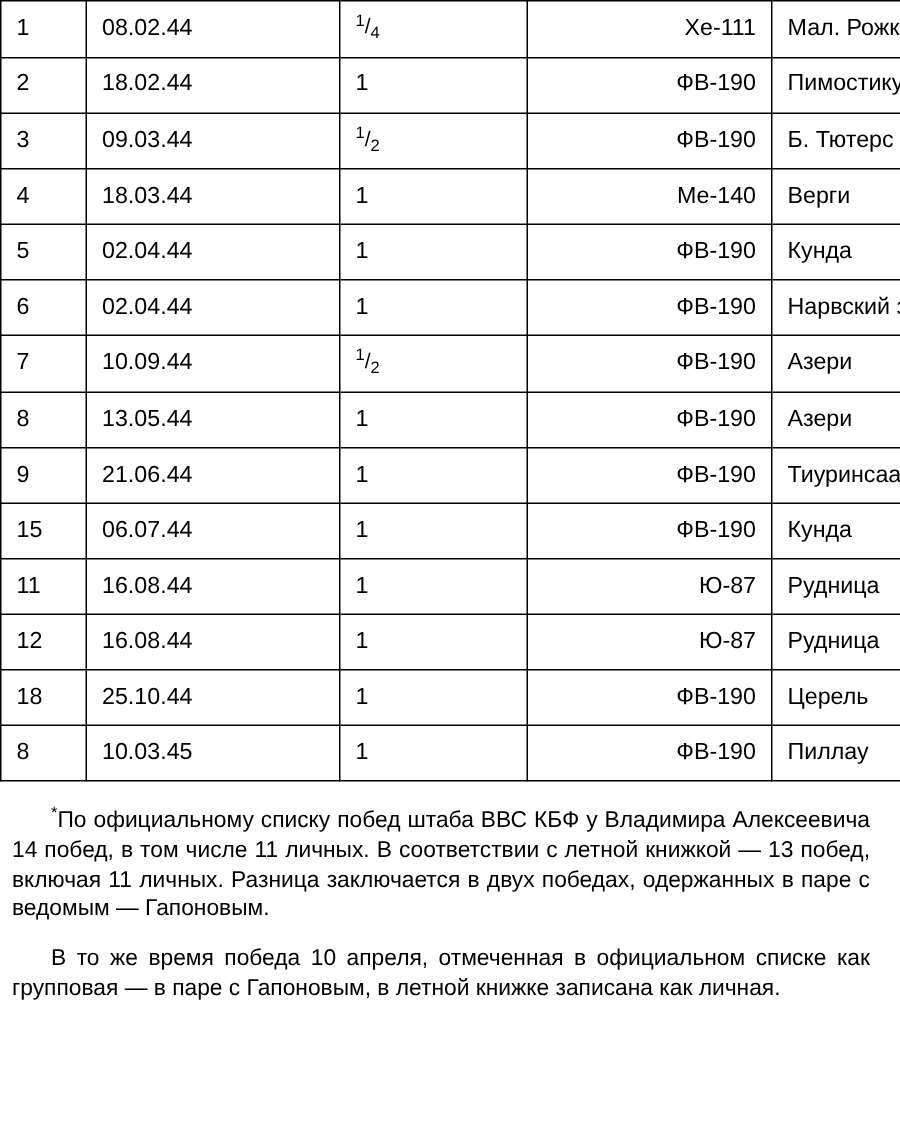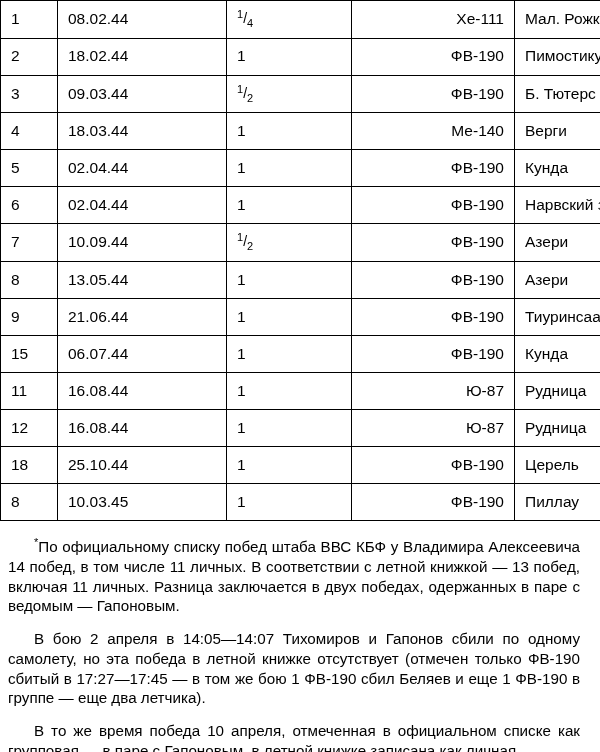--- a/index.html
+++ b/index.html
@@ -196,17 +196,16 @@
         <td class="c-count">1</td>
         <td class="c-type">ФВ-190</td>
         <td class="c-place">Пиллау</td>
       </tr>
 
     </tbody>
   </table>
 
   <div class="notes">
     <p><span class="star">*</span><span>По официальному списку побед штаба ВВС КБФ у Владимира Алексеевича 14 побед, в том числе 11 личных. В соответствии с летной книжкой — 13 побед, включая 11 личных. Разница заключается в двух победах, одержанных в паре с ведомым — Гапоновым.</span></p>
-    <p>В бою 2 апреля в 14:05—14:07 Тихомиров и Гапонов сбили по одному самолету, но эта победа в летной книжке отсутствует (отмечен только ФВ-190 сбитый в 17:27—17:45 — в том же бою 1 ФВ-190 сбил Беляев и еще 1 ФВ-190 в группе — еще два летчика).</p>
     <p>В то же время победа 10 апреля, отмеченная в официальном списке как групповая — в паре с Гапоновым, в летной книжке записана как личная.</p>
   </div>
 
 </div>
 
 </body></html>

